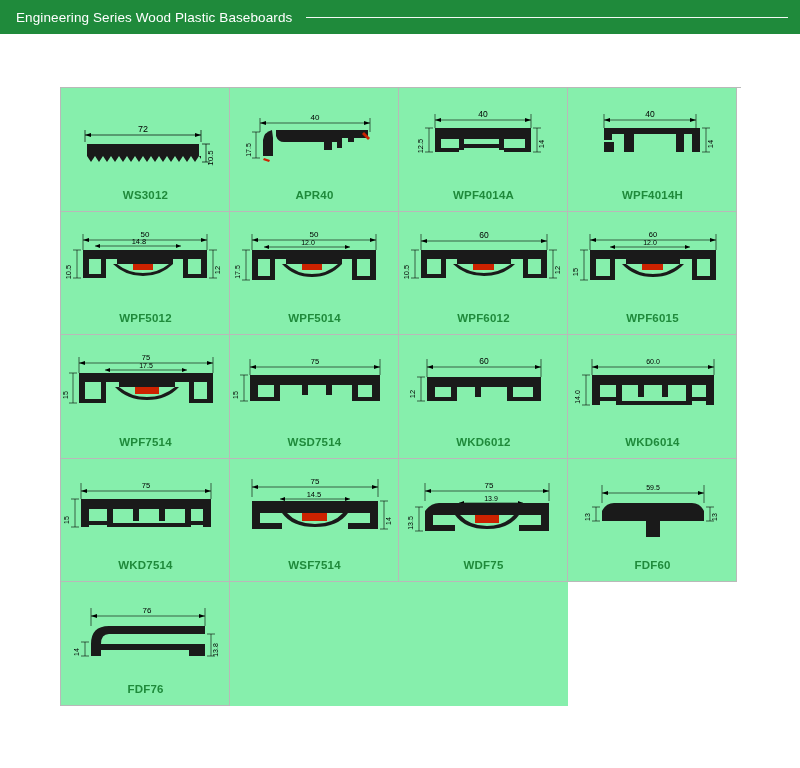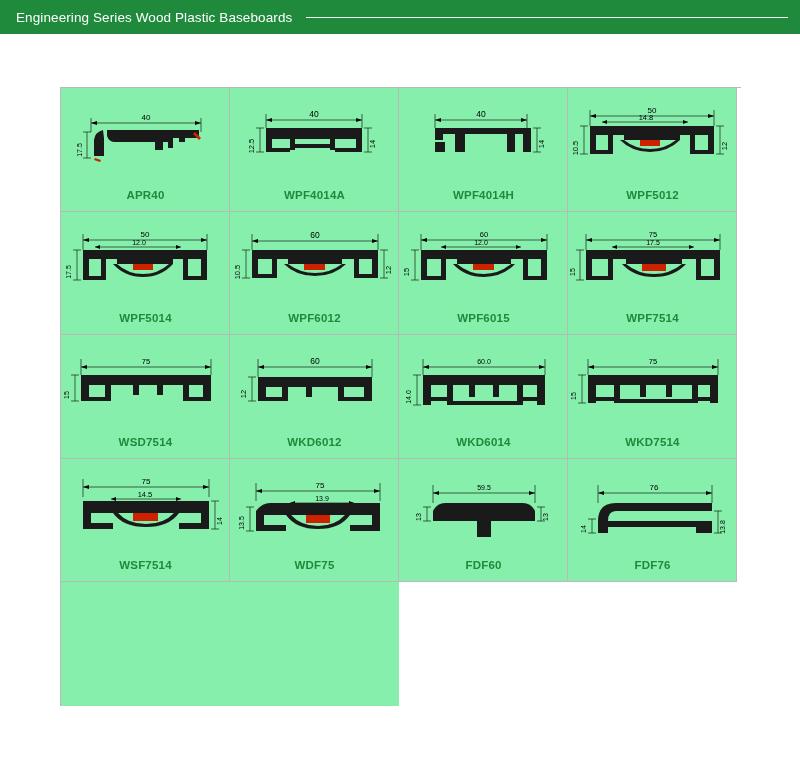--- a/index.html
+++ b/index.html
@@ -93,20 +93,43 @@
 
 <div id="page">
 
   <div class="header">
     <div class="header-title">Engineering Series Wood Plastic Baseboards</div>
     <div class="header-rule"></div>
   </div>
 
   <div class="grid">
 
+    <div class="cell">
+      <div class="fig">
+        <svg width="169" height="92" viewBox="0 0 169 92">
+          <g stroke="#000" stroke-width="0.7" fill="none">
+            <line x1="24" y1="38" x2="24" y2="50"></line>
+            <line x1="140" y1="38" x2="140" y2="50"></line>
+            <line x1="24" y1="43" x2="140" y2="43"></line>
+            <path d="M24 43 l6 -2 v4 z" fill="#000" stroke="none"></path>
+            <path d="M140 43 l-6 -2 v4 z" fill="#000" stroke="none"></path>
+          </g>
+          <text x="82" y="40" font-size="9" text-anchor="middle" font-family="Liberation Sans, sans-serif">72</text>
+          <path d="M26 52 h112 v12 h-112 z" fill="#1a1a1a"></path>
+          <path d="M26 64 l4 6 l4 -6 l4 6 l4 -6 l4 6 l4 -6 l4 6 l4 -6 l4 6 l4 -6 l4 6 l4 -6 l4 6 l4 -6 l4 6 l4 -6 l4 6 l4 -6 l4 6 l4 -6 l4 6 l4 -6 l4 6 l4 -6 l4 6 l4 -6 l4 6 l4 -6 l2 3 v-3 z" fill="#1a1a1a"></path>
+          <g stroke="#000" stroke-width="0.7">
+            <line x1="145" y1="52" x2="145" y2="70"></line>
+            <line x1="141" y1="52" x2="149" y2="52"></line>
+            <line x1="141" y1="70" x2="149" y2="70"></line>
+          </g>
+          <text x="152" y="66" font-size="8" text-anchor="middle" transform="rotate(-90 152 66)" font-family="Liberation Sans, sans-serif">10.5</text>
+        </svg>
+      </div>
+      <div class="label">WS3012</div>
+    </div>
 
     <div class="cell">
       <div class="fig">
         <svg width="169" height="92" viewBox="0 0 169 92">
           <g stroke="#000" stroke-width="0.6" fill="none">
             <line x1="30" y1="26" x2="30" y2="40"></line>
             <line x1="140" y1="26" x2="140" y2="40"></line>
             <line x1="30" y1="31" x2="140" y2="31"></line>
             <path d="M30 31 l6 -2 v4 z" fill="#000" stroke="none"></path>
             <path d="M140 31 l-6 -2 v4 z" fill="#000" stroke="none"></path>

